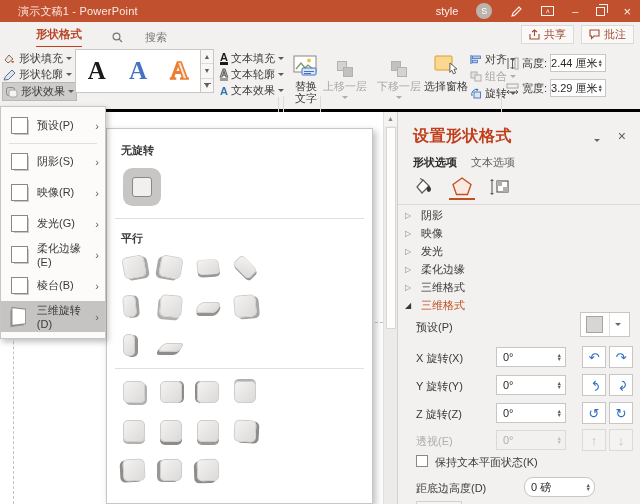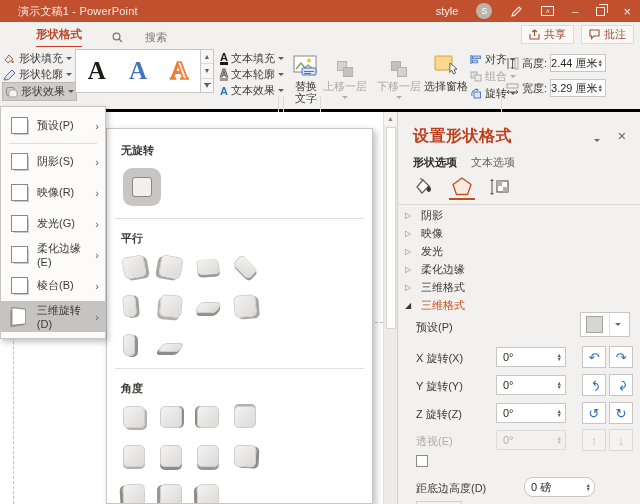--- a/index.html
+++ b/index.html
@@ -462,20 +462,21 @@
         <span class="val">0°</span>
         <span class="spin" style="color:#c0bebc;">
           <span>▲</span>
           <span>▼</span>
         </span>
       </div>
     <div class="rot-btn off" style="left:184px; top:317px;">↑</div>
     <div class="rot-btn off" style="left:211px; top:317px;">↓</div>
 
     <div class="checkbox" style="top:343px;"></div>
+    <div class="p-label" style="left:37px; top:343px;">保持文本平面状态(K)</div>
 
     <div class="p-label" style="top:369px;">距底边高度(D)</div>
     <div class="p-field" style="left:126px; top:365px; width:71px;border-radius:9px;">
         <span class="val">0 磅</span>
         <span class="spin">
           <span>▲</span>
           <span>▼</span>
         </span>
       </div>
 
@@ -536,21 +537,20 @@
         <span class="cb top-l"></span>
         <span class="cb top-r"></span>
         <span class="cb off1-l"></span>
         <span class="cb off1-r"></span>
         <span class="cb off2-l"></span>
         <span class="cb off2-r"></span>
         <span class="cb side-l"></span>
         <span class="cb side-flat"></span>
       </div>
     <div class="fly-sep"></div>
-    <div class="fly-title">角度</div>
     <div class="cube-grid">
         <span class="cb a-br"></span>
         <span class="cb a-r"></span>
         <span class="cb a-l"></span>
         <span class="cb a-t"></span>
         <span class="cb a-b1"></span>
         <span class="cb a-b2"></span>
         <span class="cb a-b3"></span>
         <span class="cb a-sr"></span>
         <span class="cb a-sl1"></span>

